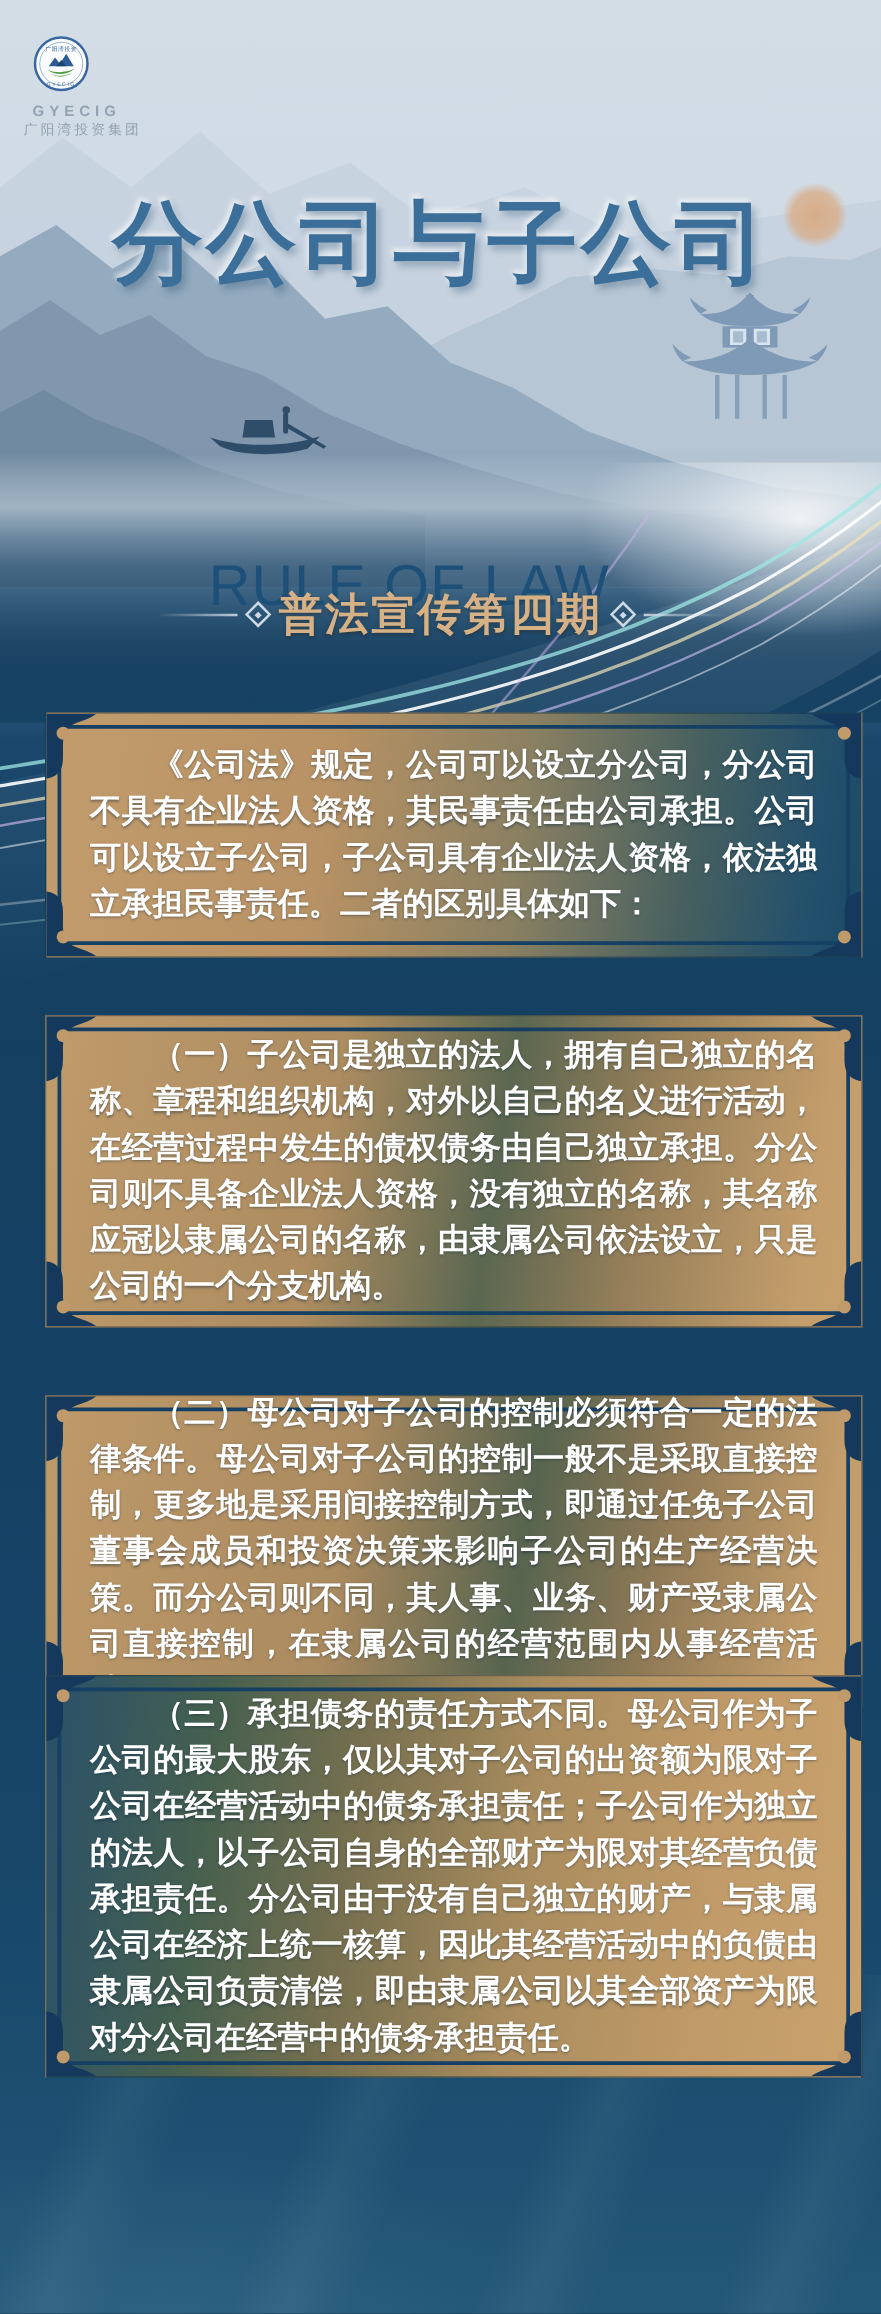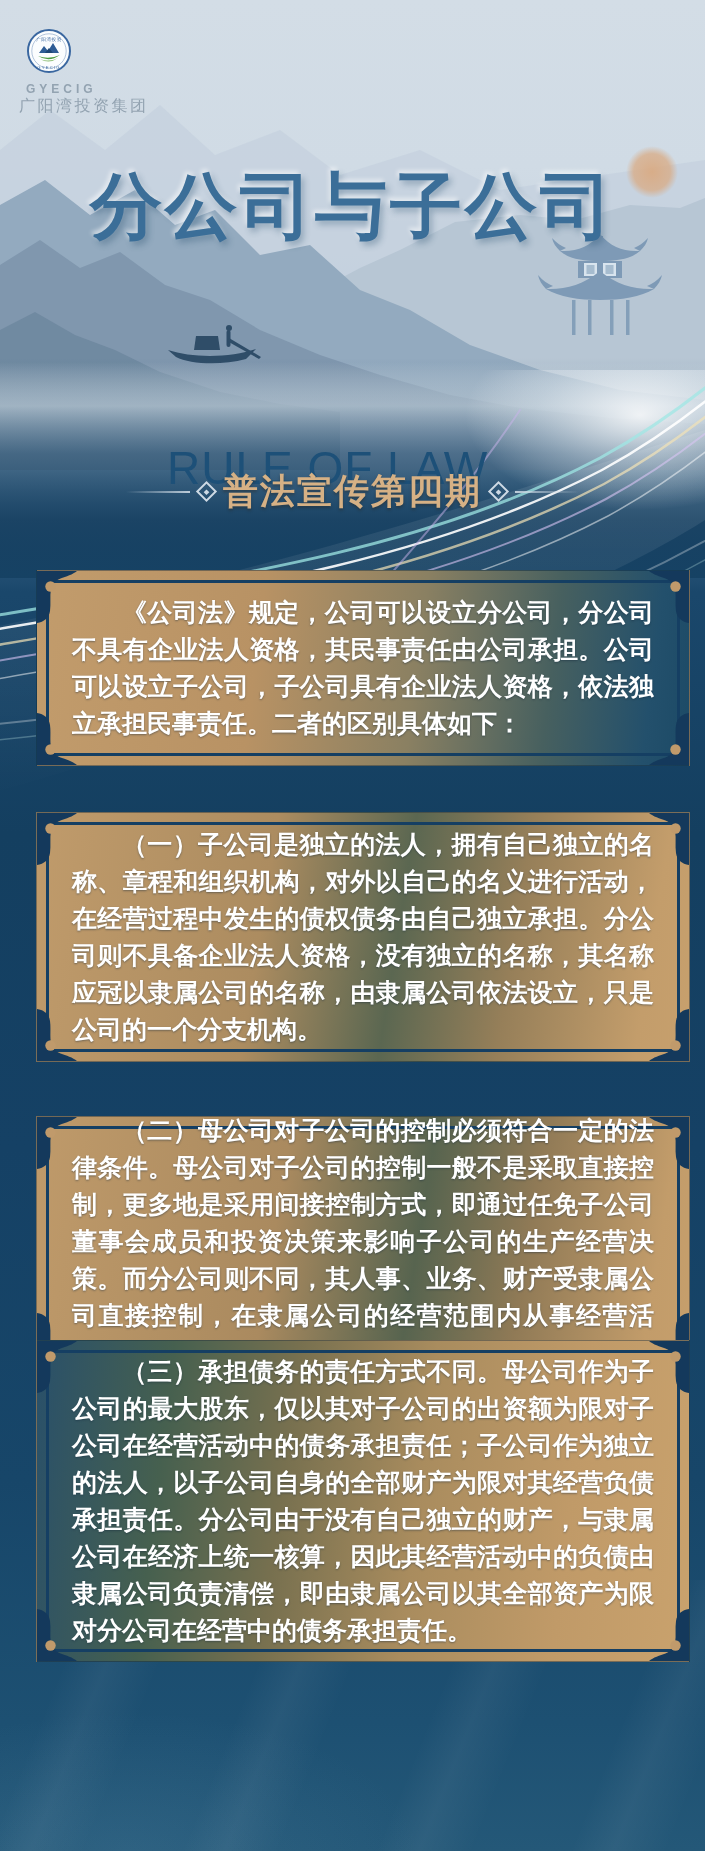--- a/index.html
+++ b/index.html
@@ -24,24 +24,24 @@
   .bottom-sheen{left:0;top:1580px;width:705px;height:271px;
     background:
       radial-gradient(420px 200px at 18% 100%, rgba(120,170,200,.12), transparent 70%),
       repeating-linear-gradient(112deg, rgba(255,255,255,0) 0px, rgba(255,255,255,0) 90px, rgba(255,255,255,.05) 130px, rgba(255,255,255,0) 180px);}
 
   
   .brand{left:0;top:12px;width:240px;height:110px;}
   .badge{position:absolute;left:25px;top:15px;width:48px;height:48px;}
   .brand-en{position:absolute;left:26px;top:70px;font-size:12px;font-weight:700;
     letter-spacing:4px;color:#93a3b1;}
-  .brand-zh{position:absolute;left:19px;top:84px;font-size:16px;letter-spacing:2.5px;color:#93a3b1;}
-
-  
-  .title{left:0;top:111px;width:705px;text-align:center;
+  .brand-zh{position:absolute;left:19px;top:84px;font-size:11px;letter-spacing:2.5px;color:#93a3b1;}
+
+  
+  .title{left:0;top:99px;width:705px;text-align:center;
     font-size:72px;font-weight:900;letter-spacing:3px;color:#3b6e98;
     text-shadow:-2px -3px 4px rgba(255,255,255,.55), 3px 4px 6px rgba(35,75,105,.32);}
   .rule-of-law{left:0;top:441px;width:655px;text-align:center;
     font-size:46px;font-weight:400;letter-spacing:1px;color:#1d5078;}
   .banner-row{left:0;top:468px;width:705px;display:flex;align-items:center;justify-content:center;gap:9px;}
   .banner-text{font-size:35px;font-weight:900;letter-spacing:2px;color:#d6b185;
     text-shadow:0 2px 3px rgba(45,30,10,.35);}
   .orn-line{width:64px;height:2px;background:linear-gradient(90deg,rgba(205,217,228,0),rgba(205,217,228,.9));}
   .orn-line.r{background:linear-gradient(270deg,rgba(205,217,228,0),rgba(205,217,228,.9));}
   .diamond{position:relative;width:11px;height:11px;border:2px solid #cdd9e4;transform:rotate(45deg);}

